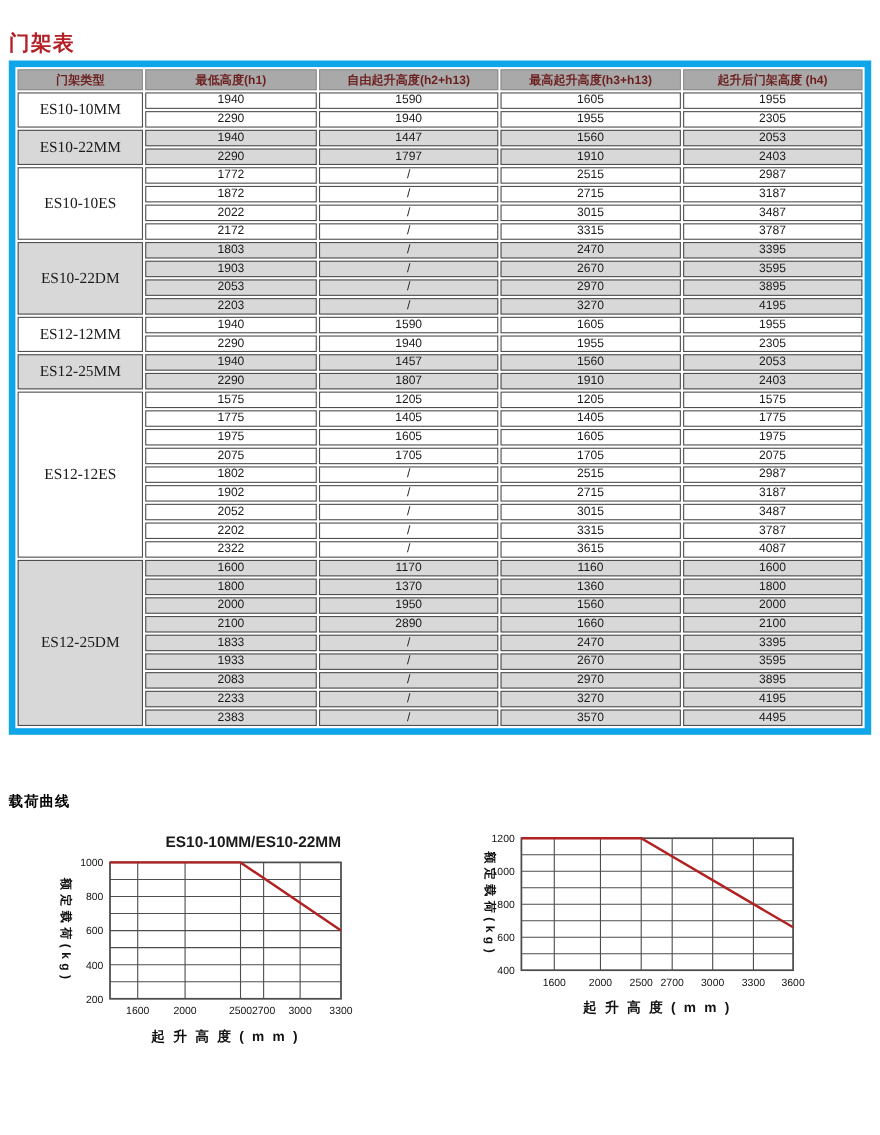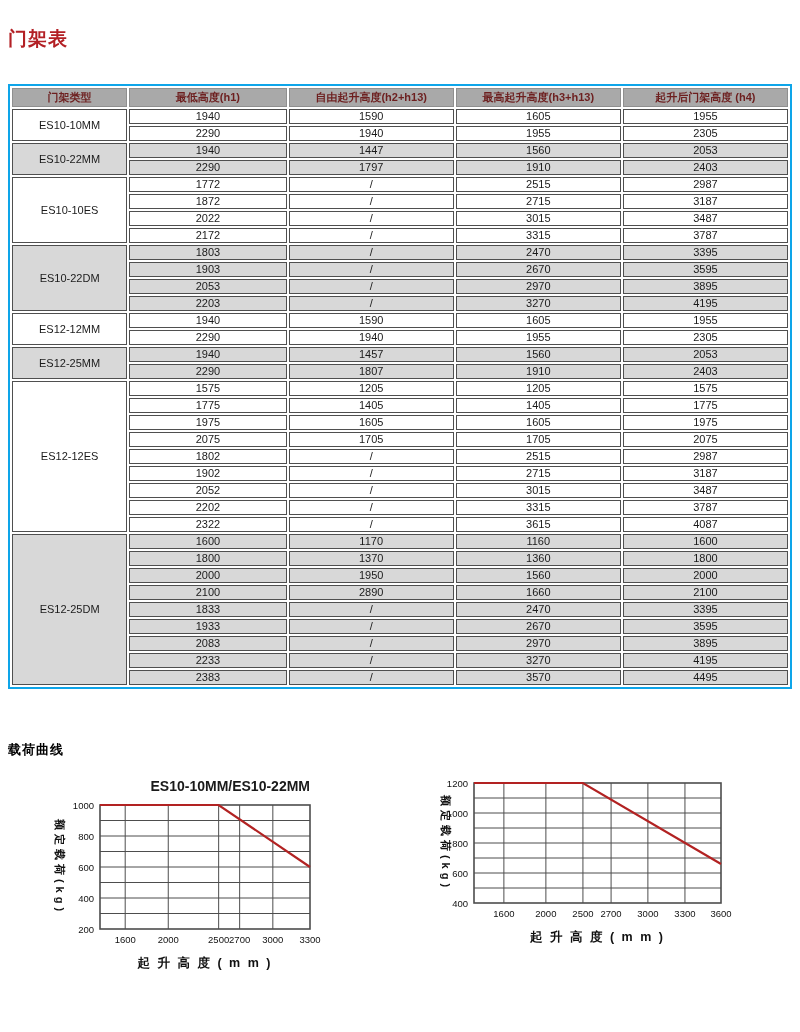--- a/index.html
+++ b/index.html
@@ -3,46 +3,46 @@
 <meta charset="utf-8">
 <style>
   html,body { margin:0; padding:0; background:#ffffff; }
   body {
     width:800px; height:1032px; box-sizing:border-box;
     padding:26px 8px 0 8px;
     font-family:"Liberation Sans","DejaVu Sans",sans-serif;
     color:#1a1a1a;
   }
   h1.sec-title {
-    margin:0 0 32px 0; font-size:19px; font-weight:bold; color:#b32025;
+    margin:0 0 3px 0; font-size:19px; font-weight:bold; color:#b32025;
     letter-spacing:1px;
   }
   h2.sec-title {
     margin:52px 0 14px 0; font-size:13px; font-weight:bold; color:#000000;
     letter-spacing:1px;
   }
   .table-wrap {
-    border:2px solid #0ea5e9;
+    border:6px solid #0ea5e9;
     background:#ffffff;
   }
   table.mast {
     width:100%; border-collapse:separate; border-spacing:2px;
     font-size:11px; table-layout:fixed;
   }
   table.mast th {
     background:#a9a9a9; color:#6d1f1f; font-weight:bold;
     border:1px solid #8f8f8f; height:14px; padding:1px 0;
     font-size:11px;
   }
   table.mast td {
     border:1px solid #4f4f4f; text-align:center; height:13px; padding:0;
     background:#ffffff; line-height:13px;
   }
   table.mast td.shaded { background:#d8d8d8; }
-  table.mast td.model { font-size:11px; }
+  table.mast td.model { font-size:14px;font-family:Liberation Serif, serif; }
   .charts-row {
     display:flex; gap:100px; padding-left:32px; margin-top:18px;
   }
   .chart-block { display:flex; flex-direction:column; }
   .chart-titles { font-weight:bold; font-size:14px; line-height:18px; text-align:right; margin-bottom:4px; }
   svg text { font-family:"Liberation Sans","DejaVu Sans",sans-serif; fill:#111; }
 </style>
 </head>
 <body>
 

